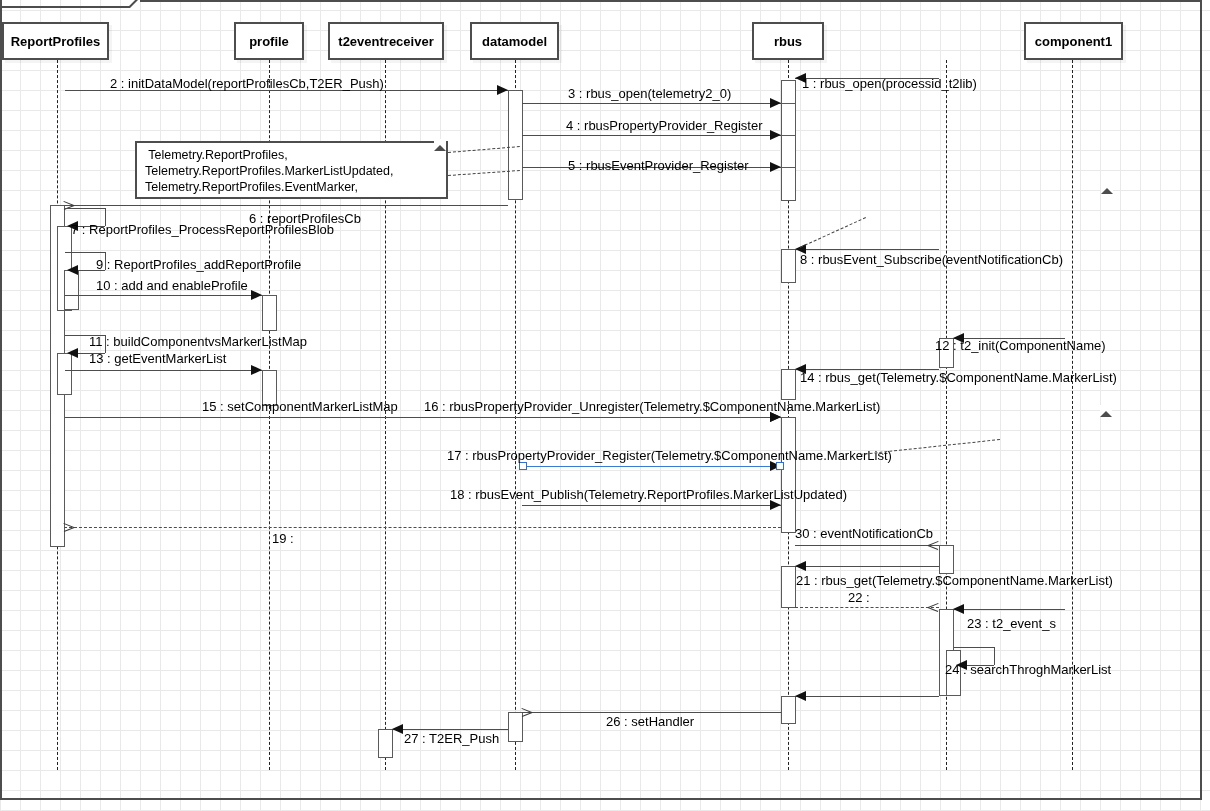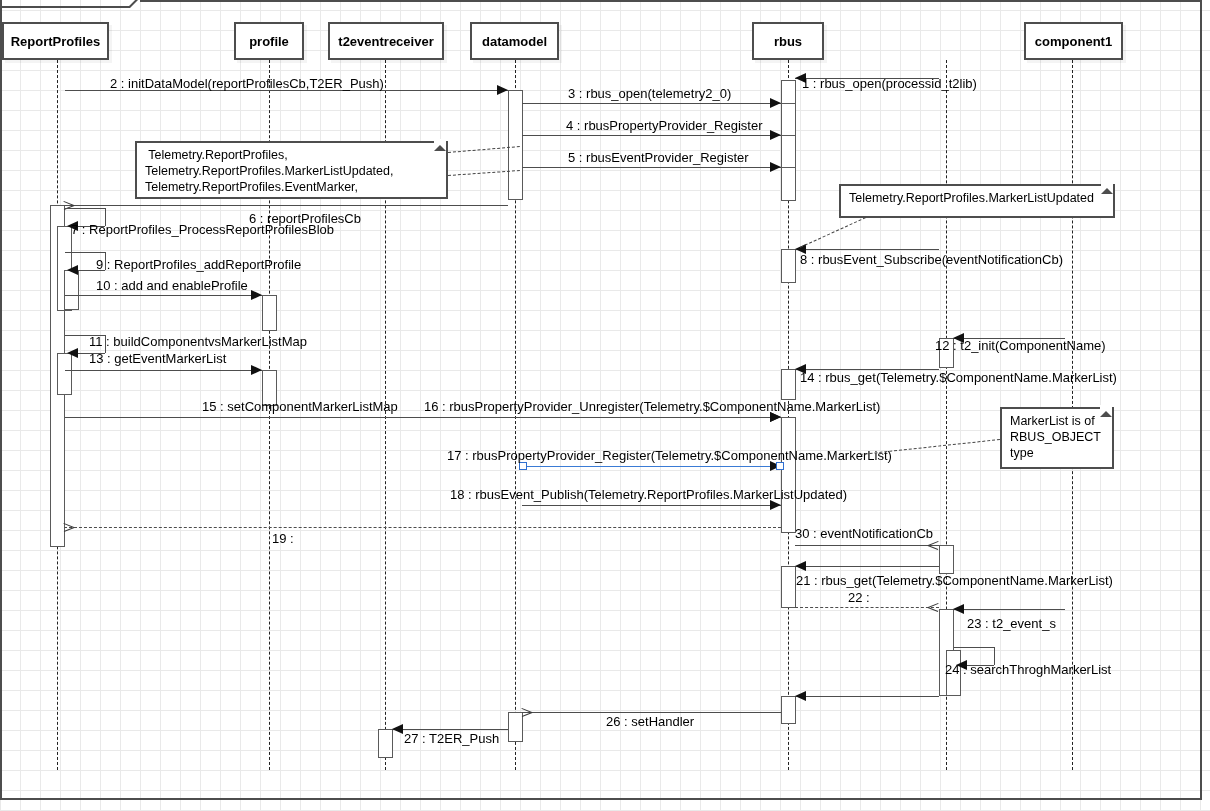--- a/index.html
+++ b/index.html
@@ -179,21 +179,21 @@
     <div class="arrow-r" style="left:497px;top:85px;"></div>
     <div class="lbl" style="left:110px;top:76px;">2 : initDataModel(reportProfilesCb,T2ER_Push)</div>
     <div class="msgline" style="left:522px;top:103px;width:259px;"></div>
     <div class="arrow-r" style="left:770px;top:98px;"></div>
     <div class="lbl" style="left:568px;top:86px;">3 : rbus_open(telemetry2_0)</div>
     <div class="msgline" style="left:522px;top:135px;width:259px;"></div>
     <div class="arrow-r" style="left:770px;top:130px;"></div>
     <div class="lbl" style="left:566px;top:118px;">4 : rbusPropertyProvider_Register</div>
     <div class="msgline" style="left:522px;top:167px;width:259px;"></div>
     <div class="arrow-r" style="left:770px;top:162px;"></div>
-    <div class="lbl" style="left:568px;top:150px;">5 : rbusEventProvider_Register</div>
+    <div class="lbl" style="left:568px;top:158px;">5 : rbusEventProvider_Register</div>
     <div class="msgline" style="left:64px;top:205px;width:444px;"></div>
     <div class="arrow-open-l" style="left:64px;top:205px;"></div>
     <div class="lbl" style="left:233px;top:211px;margin-left:16px;">6 : reportProfilesCb</div>
     <div class="msgline" style="left:65px;top:208px;width:40px;"></div>
     <div class="vline" style="left:105px;top:208px;height:18px;"></div>
     <div class="msgline" style="left:75px;top:226px;width:30px;"></div>
     <div class="arrow-l" style="left:67px;top:221px;"></div>
     <div class="lbl" style="left:71px;top:222px;">7 : ReportProfiles_ProcessReportProfilesBlob</div>
     <div class="msgline" style="left:65px;top:252px;width:40px;"></div>
     <div class="vline" style="left:105px;top:252px;height:18px;"></div>
@@ -260,25 +260,21 @@
     <div class="arrow-open-l" style="left:522px;top:712px;"></div>
     <div class="lbl" style="left:606px;top:714px;">26 : setHandler</div>
     <div class="msgline" style="left:392px;top:729px;width:116px;"></div>
     <div class="arrow-l" style="left:392px;top:724px;"></div>
     <div class="lbl" style="left:404px;top:731px;">27 : T2ER_Push</div>
     <div class="note" style="left:135px;top:141px;width:313px;height:58px;"> Telemetry.ReportProfiles,
 Telemetry.ReportProfiles.MarkerListUpdated,
 Telemetry.ReportProfiles.EventMarker,</div>
     <div class="note-fold" style="left:434px;top:139px;"></div>
     <div class="note-fold2" style="left:434px;top:139px;"></div>
-    <div class="note" style="left:839px;top:184px;width:276px;height:34px;">Telemetry.ReportProfiles.MarkerListUpdated</div>
     <div class="note-fold" style="left:1101px;top:182px;"></div>
     <div class="note-fold2" style="left:1101px;top:182px;"></div>
-    <div class="note" style="left:1000px;top:407px;width:114px;height:62px;">MarkerList is of
-RBUS_OBJECT
-type</div>
     <div class="note-fold" style="left:1100px;top:405px;"></div>
     <div class="note-fold2" style="left:1100px;top:405px;"></div>
     <div class="noteline" style="left:448px;top:152px;width:72.24956747275377px;transform:rotate(-4.763641690726177deg);"></div>
     <div class="noteline" style="left:448px;top:175px;width:72.17340230306452px;transform:rotate(-3.9724959407506595deg);"></div>
     <div class="noteline" style="left:866px;top:218px;width:72.49827584156743px;transform:rotate(155.55604521958347deg);"></div>
     <div class="noteline" style="left:1000px;top:440px;width:140.80127840328723px;transform:rotate(173.8844964337146deg);"></div>
   </div>
 
 </body></html>

